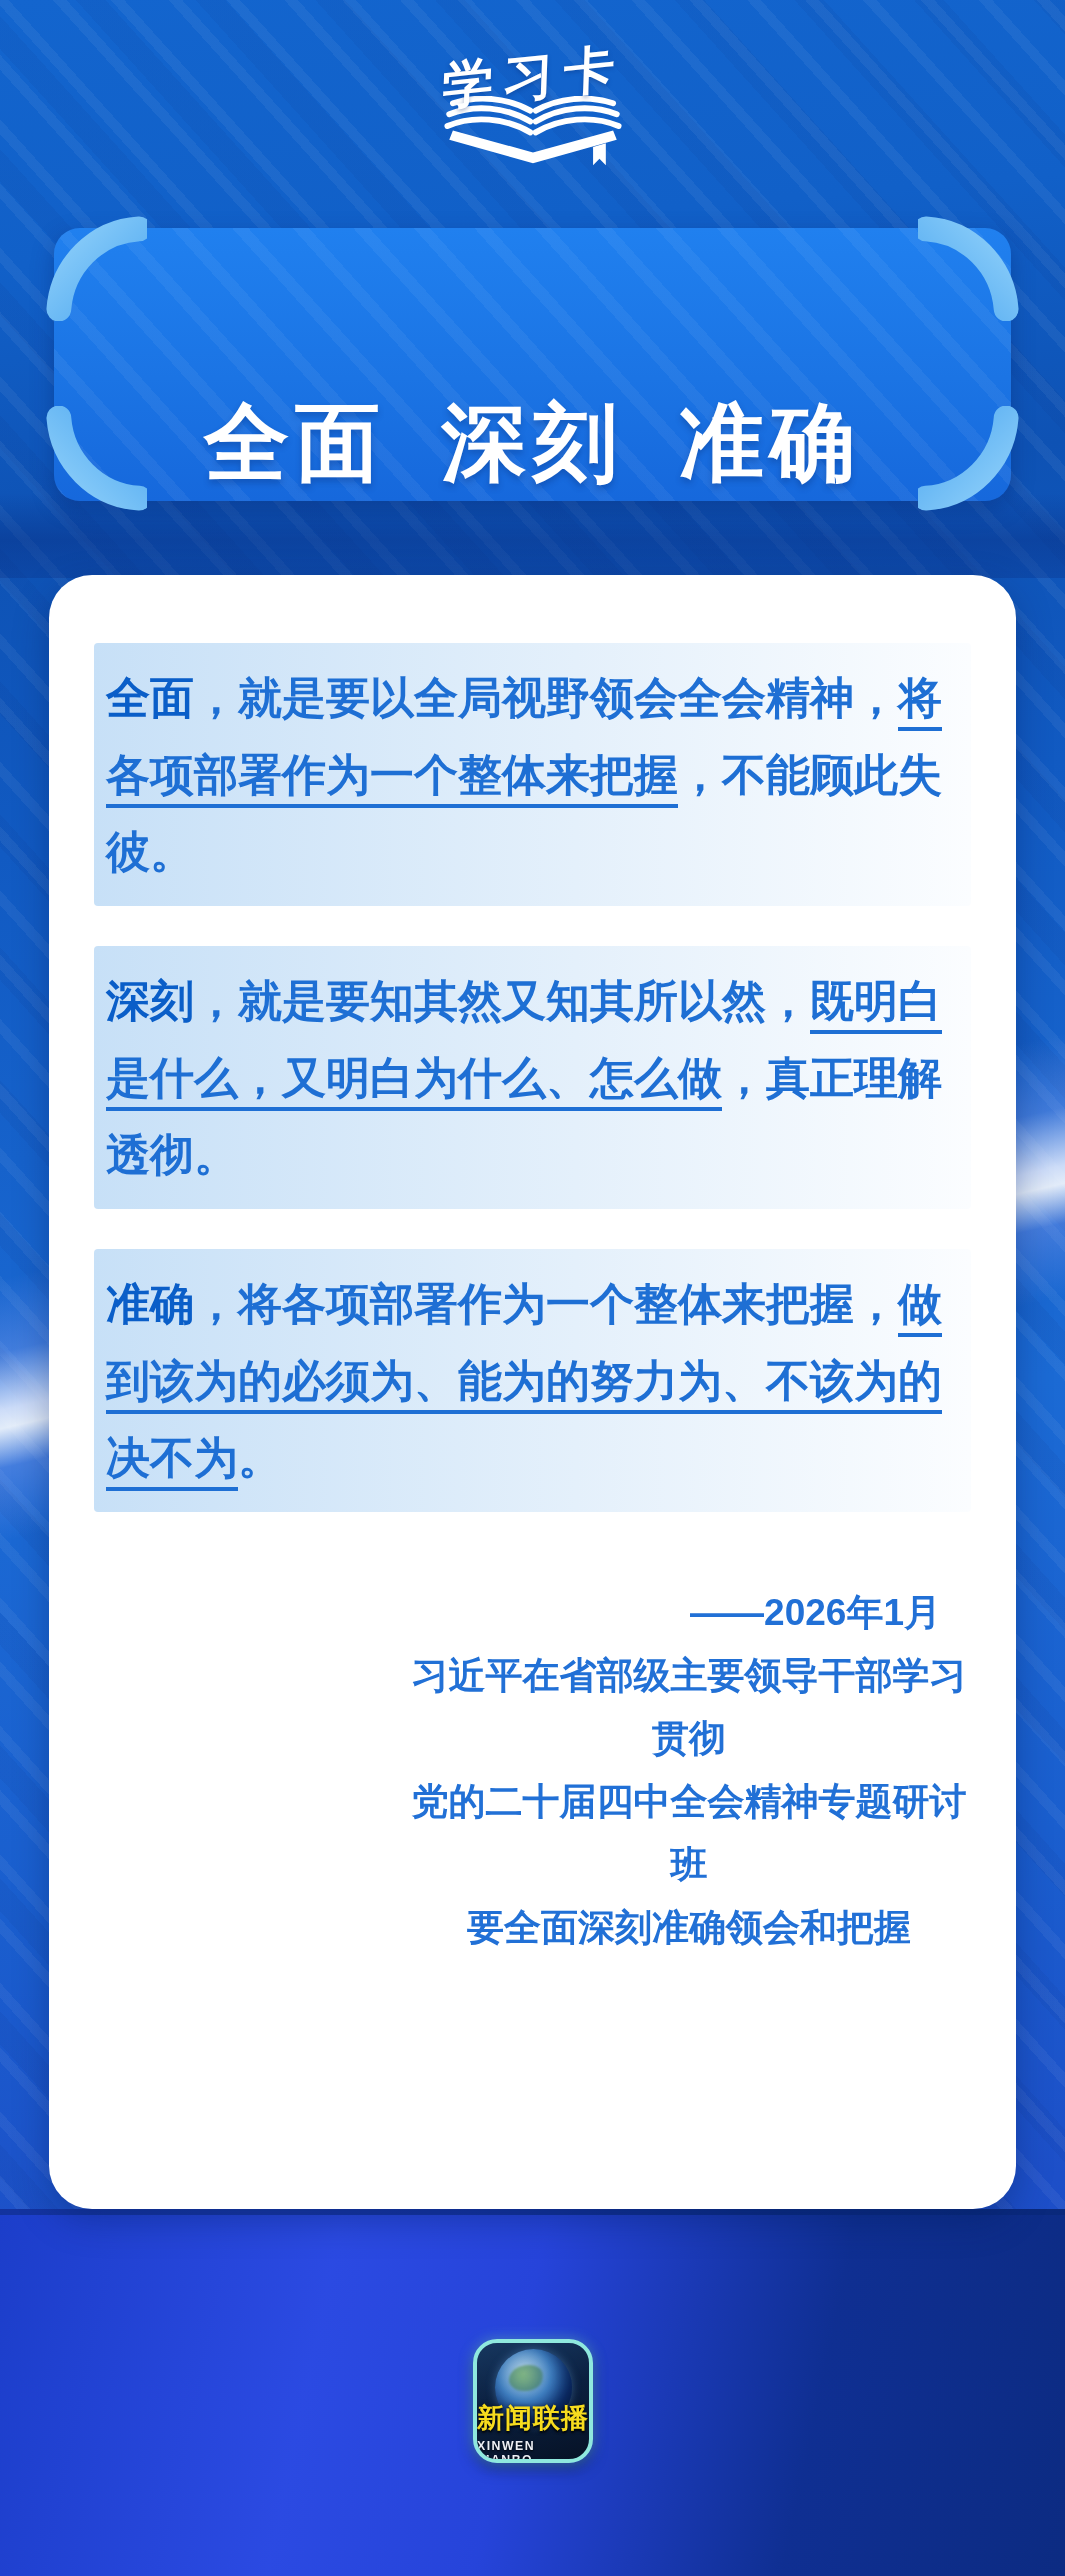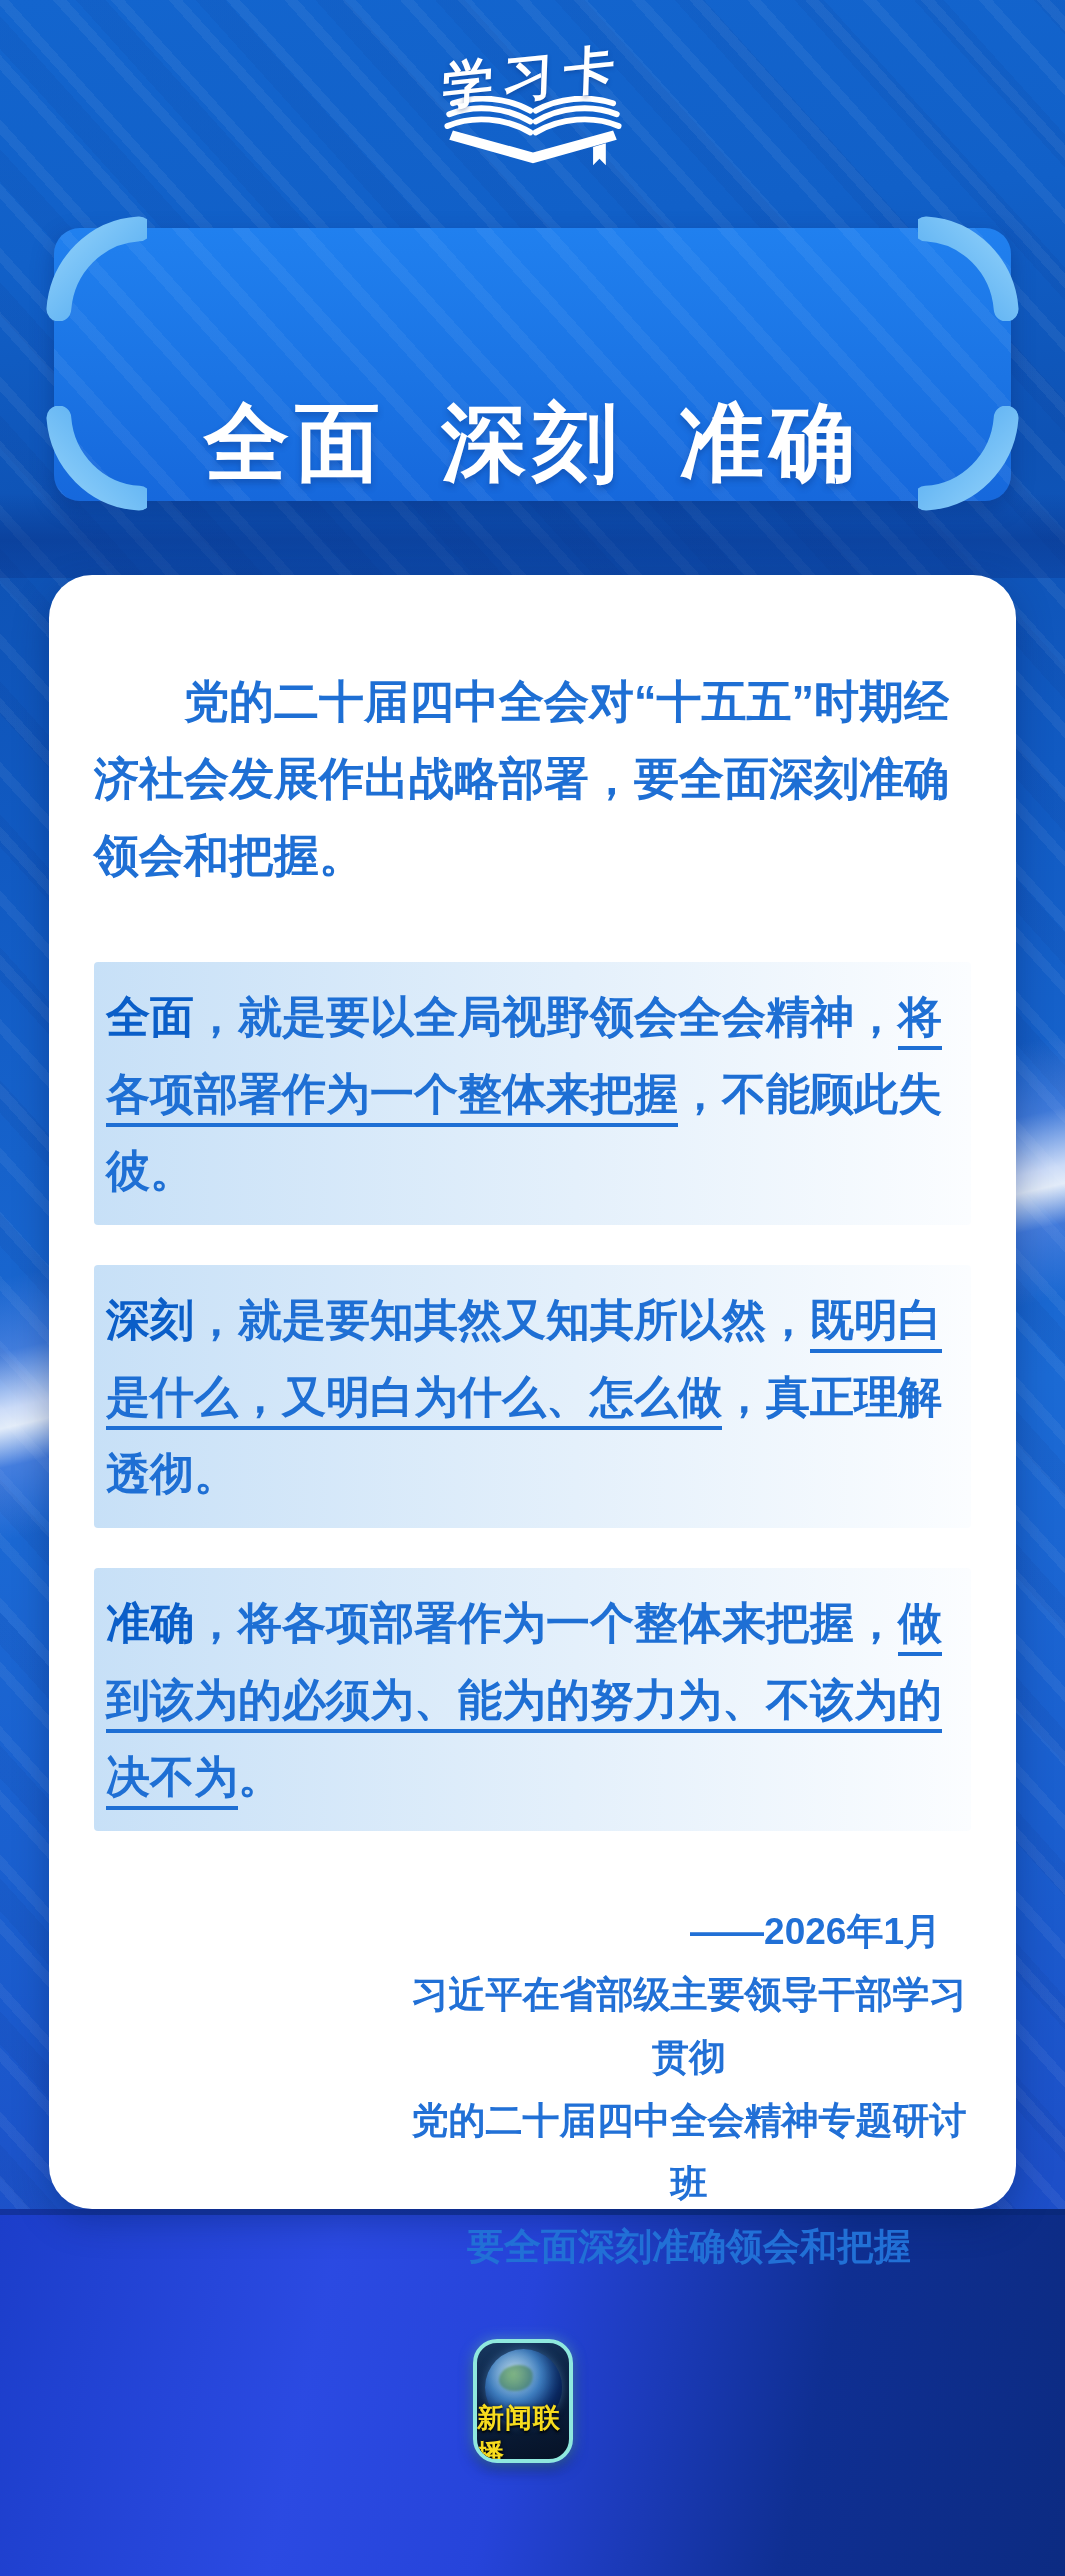--- a/index.html
+++ b/index.html
@@ -70,21 +70,21 @@
     border-radius:4px;
   }
   .point:first-of-type{margin-top:68px;}
   .kw{font-weight:800;color:#0A5EC8;text-align:center;}
   .u{text-decoration:underline;text-decoration-thickness:4px;text-underline-offset:14px;}
   .attribution{margin:69px -6px 0 auto;width:576px;color:#2170D6;font-size:37px;line-height:63px;font-weight:600;text-align:center;}
   .att-date{text-align:right;padding-right:36px;}
 
   
   .app-badge{
-    position:absolute;left:473px;top:2339px;width:100px;height:124px;z-index:3;
+    position:absolute;left:473px;top:2339px;width:120px;height:124px;z-index:3;
     border-radius:24px;border:4px solid #8FE8DE;box-sizing:border-box;
     background:linear-gradient(165deg,#17375F 0%,#0B2040 45%,#061226 100%);
     box-shadow:0 0 14px rgba(120,220,210,.45),0 6px 14px rgba(0,10,40,.5);
     display:flex;flex-direction:column;align-items:center;overflow:hidden;
   }
   .globe{
     width:77px;height:77px;border-radius:50%;margin-top:6px;flex:0 0 auto;
     background:
       radial-gradient(circle at 38% 32%,rgba(220,240,255,.95) 0%,rgba(160,205,240,.85) 16%,rgba(70,140,210,.9) 38%,rgba(20,70,150,.95) 66%,#07264F 100%);
     box-shadow:inset -8px -10px 18px rgba(0,10,40,.6),0 0 10px rgba(120,190,255,.35);
@@ -142,21 +142,20 @@
   <svg class="bracket br-bl" viewBox="0 0 104 108">
     <path d="M96 15 A86 88 0 0 0 15 96" fill="none" stroke="url(#bg1)" stroke-width="25" stroke-linecap="round"></path>
   </svg>
   <svg class="bracket br-br" viewBox="0 0 104 108">
     <path d="M96 15 A86 88 0 0 0 15 96" fill="none" stroke="url(#bg1)" stroke-width="25" stroke-linecap="round"></path>
   </svg>
   <h1>全面 深刻 准确</h1>
 </section>
 
 <main class="card">
-  <p class="intro">党的二十届四中全会对“十五五”时期经济社会发展作出战略部署，要全面深刻准确领会和把握。</p>
 
   <div class="point">
     <span class="kw">全面</span><span>，就是要以全局视野领会全会精神，</span><span class="u">将各项部署作为一个整体来把握</span><span>，不能顾此失彼。</span>
   </div>
 
   <div class="point">
     <span class="kw">深刻</span><span>，就是要知其然又知其所以然，</span><span class="u">既明白是什么，又明白为什么、怎么做</span><span>，真正理解透彻。</span>
   </div>
 
   <div class="point">

